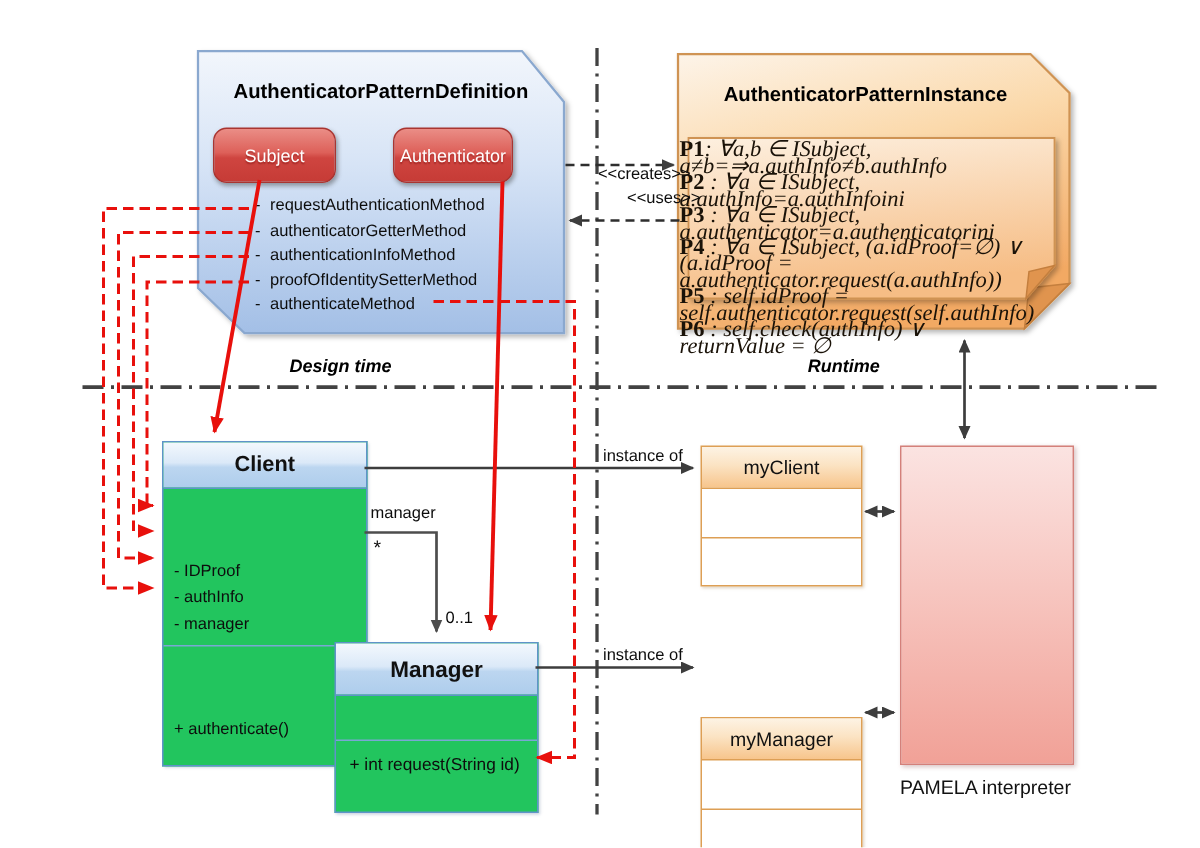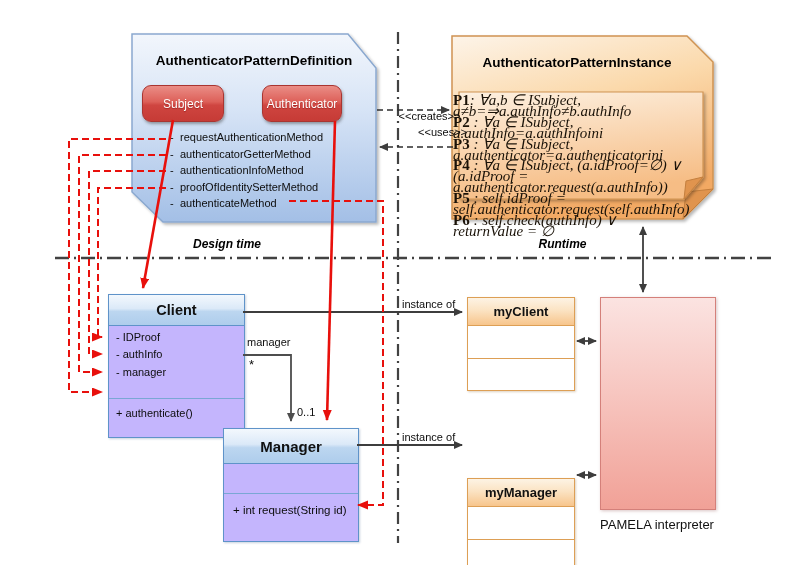--- a/index.html
+++ b/index.html
@@ -15,29 +15,29 @@
            text-shadow:0 1px 1px rgba(100,0,0,.4);}
   .def-method{position:absolute;display:flex;font-size:11px;line-height:13px;color:#0d0d0d;}
   .def-method .dash{width:10px;text-align:left;}
   .spec-text{position:absolute;left:453px;top:95px;width:234px;font-family:Liberation Serif, serif;
              font-size:15px;line-height:10.9px;color:#1a1208;}
   .spec-line b{font-style:normal;font-weight:bold;}
   .spec-line span{font-style:italic;}
   .stereotype{position:absolute;font-size:11px;text-align:center;color:#0d0d0d;}
   .zone-label{position:absolute;font-size:12px;font-weight:bold;font-style:italic;color:#000;}
   
-  .uml-box{position:absolute;background:#c4b5fd;border:1px solid #5f93c9;box-shadow:1px 1px 2px rgba(120,140,170,.4);}
+  .uml-box{position:absolute;background:#22c55e;border:1px solid #5f93c9;box-shadow:1px 1px 2px rgba(120,140,170,.4);}
   .uml-head{display:flex;align-items:center;justify-content:center;font-weight:bold;
             border-bottom:1px solid #5f93c9;
             background:linear-gradient(180deg,#f3f8fd 0%,#dbe9f8 45%,#bcd6f0 55%,#aecdec 100%);}
   .uml-sec{border-bottom:1px solid #7aa7d4;}
   .uml-sec:last-child{border-bottom:none;}
   .uml-row{font-size:11px;line-height:17.3px;color:#0d0d0d;}
   .inst-box{position:absolute;background:#fff;border:1px solid #dd9f55;box-shadow:1px 1px 2px rgba(170,140,100,.4);}
-  .inst-head{display:flex;align-items:center;justify-content:center;font-weight:bold;font-size:13px;
+  .inst-head{display:flex;align-items:center;justify-content:center;font-weight:normal;font-size:13px;
              border-bottom:1px solid #dd9f55;
              background:linear-gradient(180deg,#fdf3e4 0%,#fbe3c3 45%,#f7c58c 100%);}
   .inst-sec{border-bottom:1px solid #dd9f55;}
   .inst-sec:last-child{border-bottom:none;}
   .pamela-box{position:absolute;left:600px;top:297px;width:114px;height:211px;
               background:linear-gradient(180deg,#fbe3e1 0%,#f7c6c0 45%,#f1a197 100%);
               border:1px solid #d4807a;box-shadow:1px 1px 3px rgba(160,110,110,.4);}
   .small-label{position:absolute;font-size:11px;color:#0d0d0d;}
 </style>
 </head>
@@ -116,26 +116,26 @@
   </div>
 
   <div class="stereotype" style="left:382px;top:86px;width:95px;margin-top:24px;">&lt;&lt;creates&gt;&gt;</div>
   <div class="stereotype" style="left:377px;top:126px;width:90px;text-align:right;">&lt;&lt;uses&gt;&gt;</div>
 
   <div class="zone-label" style="left:193px;top:237px;width:100px;text-align:left;">Design time</div>
   <div class="zone-label" style="left:530px;top:237px;width:65px;text-align:center;">Runtime</div>
 
   <div class="uml-box" style="left:108px;top:294px;width:135px;">
     <div class="uml-head" style="height:30px;font-size:14.5px;">Client</div>
-    <div class="uml-sec" style="height:57px;padding:3px 0 12px 7px;">
+    <div class="uml-sec" style="height:57px;padding:3px 0 0 7px;margin-top:44px;">
       <div class="uml-row">- IDProof</div>
       <div class="uml-row">- authInfo</div>
       <div class="uml-row">- manager</div>
     </div>
-    <div class="uml-sec" style="height:32px;padding:6px 0 0 7px;">
+    <div class="uml-sec" style="height:32px;padding:6px 0 0 7px;margin-top:41px;">
       <div class="uml-row">+ authenticate()</div>
     </div>
   </div>
 
   <div class="uml-box" style="left:223px;top:428px;width:134px;">
     <div class="uml-head" style="height:34px;font-size:15px;">Manager</div>
     <div class="uml-sec" style="height:29px;"></div>
     <div class="uml-sec" style="height:39px;padding:8px 0 0 9px;">
       <div class="uml-row" style="font-size:11.5px;">+ int request(String id)</div>
     </div>

